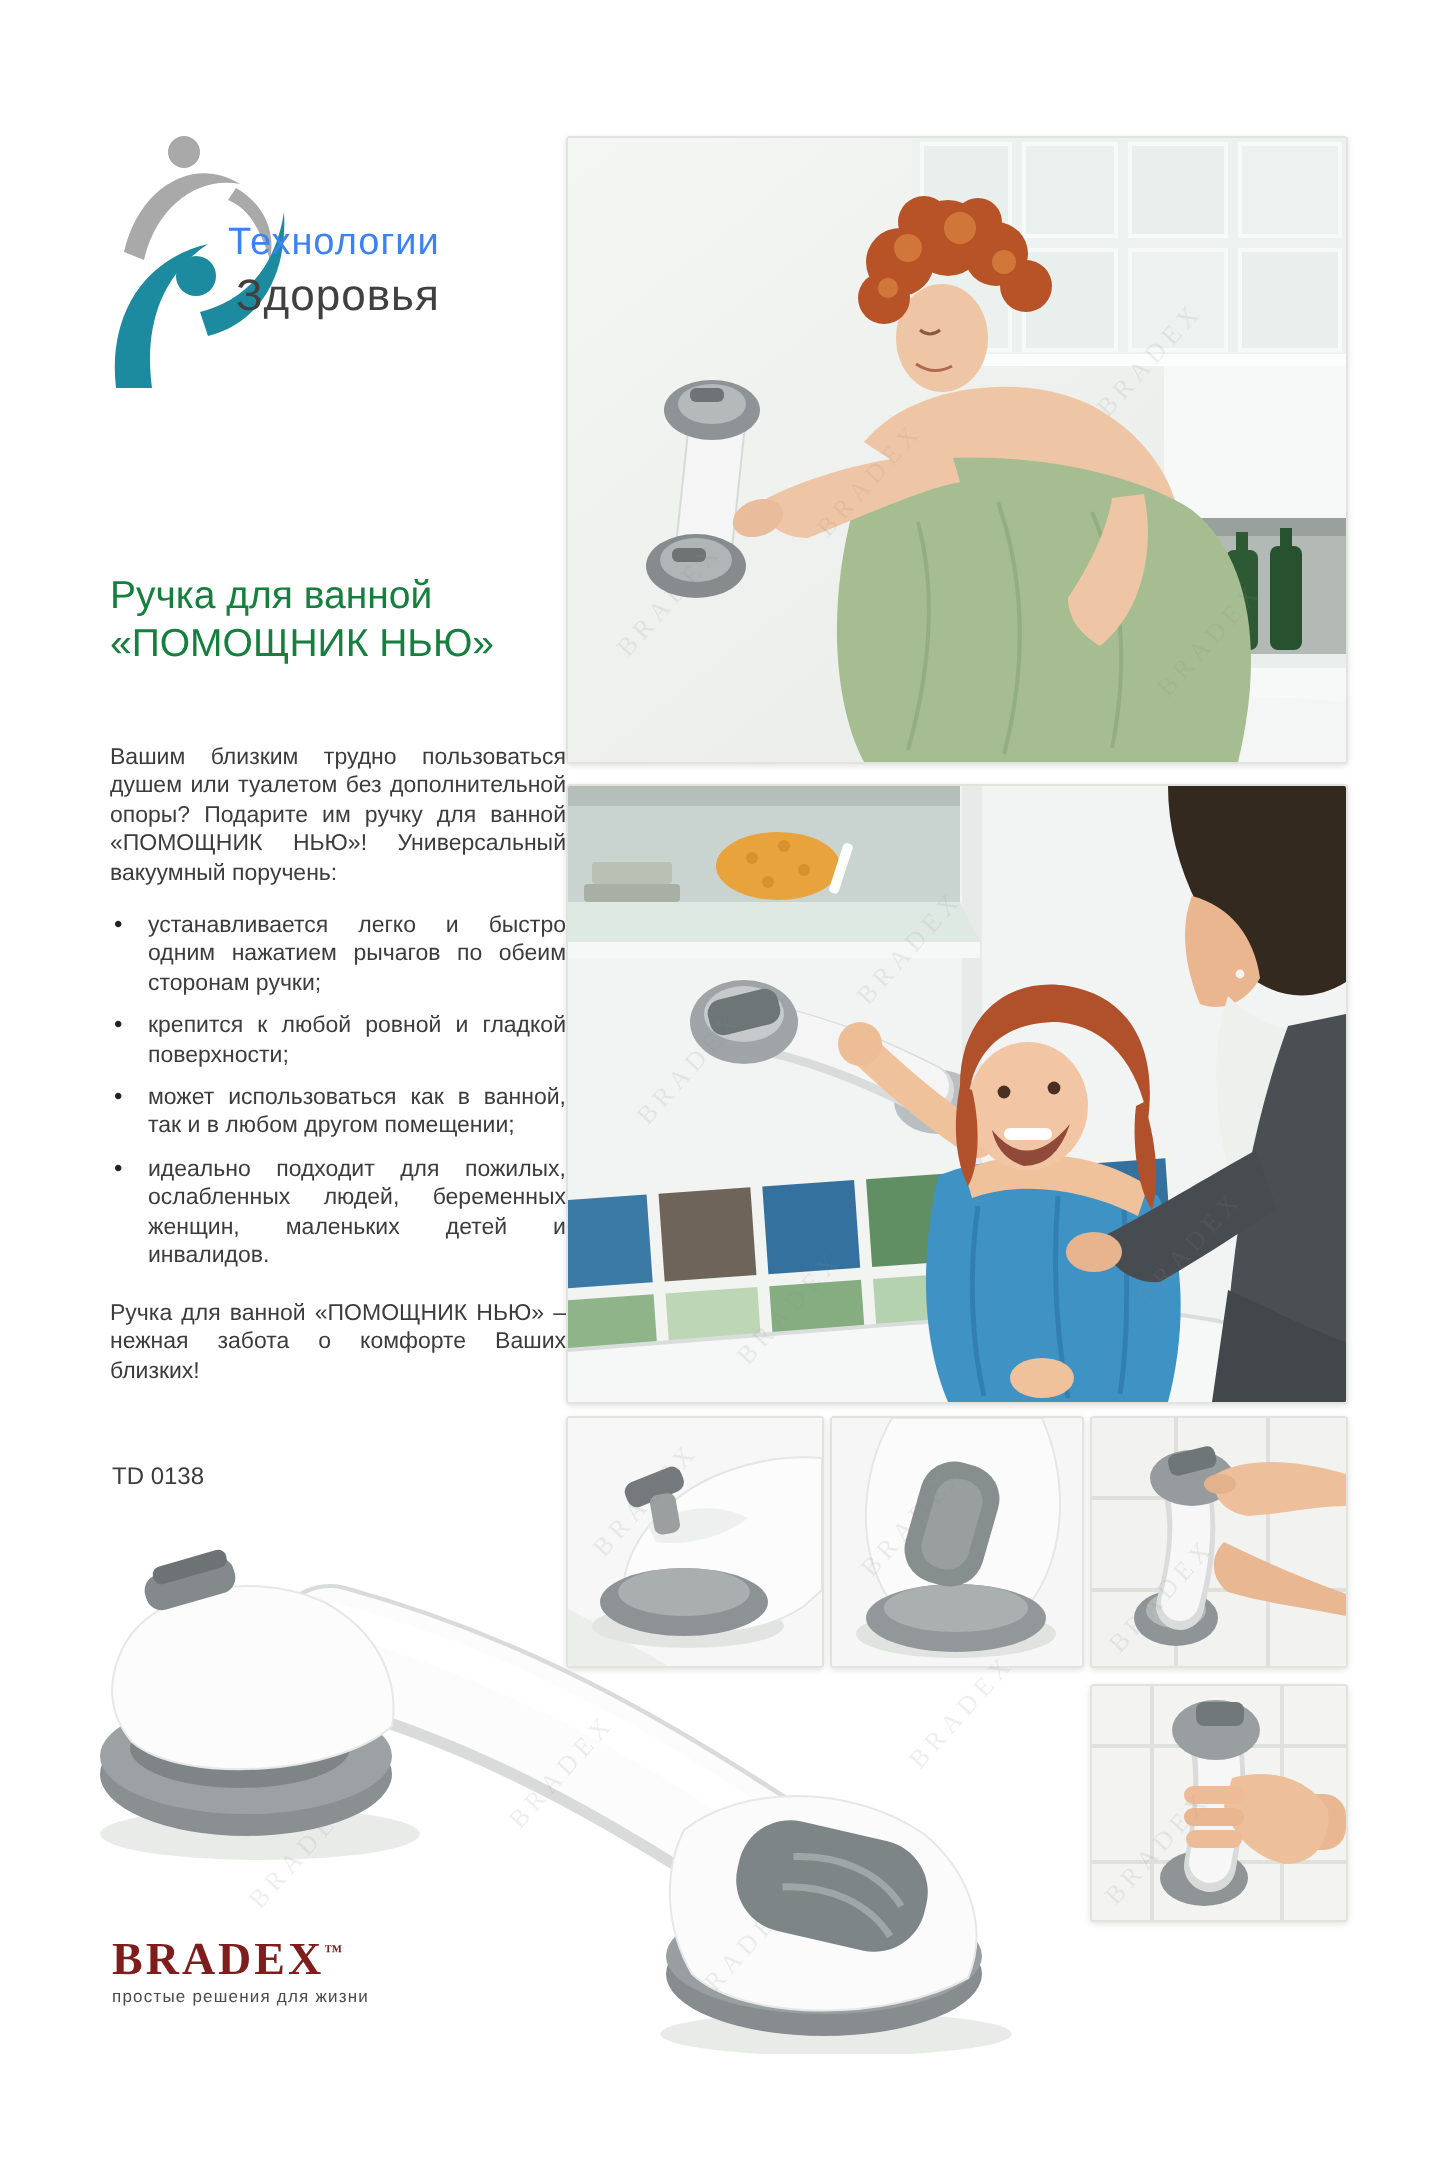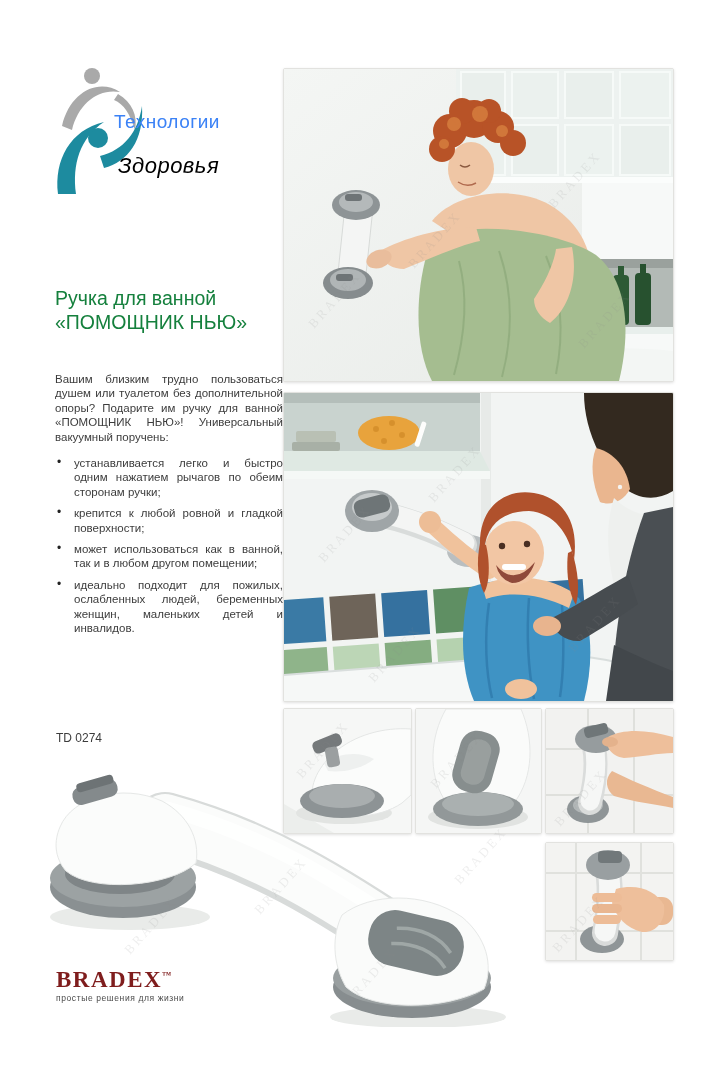--- a/index.html
+++ b/index.html
@@ -3,21 +3,21 @@
 <meta charset="utf-8">
 <style>
   html,body{margin:0;padding:0;background:#ffffff;}
   .page{position:relative;width:720px;height:1080px;background:#ffffff;overflow:hidden;
         font-family:"Liberation Sans","DejaVu Sans",sans-serif;color:#3c3c3c;}
   
   .logo-block{position:absolute;left:50px;top:60px;width:230px;height:140px;}
   .logo-icon{position:absolute;left:2px;top:4px;width:92px;height:132px;}
   .logo-text{position:absolute;left:64px;top:52px;line-height:1;}
   .logo-line1{font-size:19px;color:#3b82f6;letter-spacing:0.5px;}
-  .logo-line2{font-size:22px;color:#000000;letter-spacing:0.5px;margin-top:24px;margin-left:4px;font-style:italic;}
+  .logo-line2{font-size:22px;color:#404040;letter-spacing:0.5px;margin-top:6px;margin-left:4px;}
   
   .article-title{position:absolute;left:55px;top:286px;width:232px;margin:0;
         font-size:19.5px;line-height:24px;font-weight:normal;color:#15803d;}
   .intro{position:absolute;left:55px;top:372px;width:228px;margin:0;
         font-size:11.5px;line-height:14.4px;text-align:justify;color:#3c3c3c;}
   .bullets{position:absolute;left:55px;top:456px;width:228px;margin:0;padding:0;list-style:none;}
   .bullets li{position:relative;padding-left:19px;margin-bottom:7px;
         font-size:11.5px;line-height:14.4px;text-align:justify;}
   .bullets .dot{position:absolute;left:2px;top:-1px;font-size:12px;color:#222;}
   .outro{position:absolute;left:55px;top:650px;width:228px;margin:0;
@@ -66,22 +66,23 @@
 
   <p class="intro">Вашим близким трудно пользоваться душем или туалетом без дополнительной опоры? Подарите им ручку для ванной «ПОМОЩНИК НЬЮ»! Универсальный вакуумный поручень:</p>
 
   <ul class="bullets">
     <li><span class="dot">•</span><span>устанавливается легко и быстро одним нажатием рычагов по обеим сторонам ручки;</span></li>
     <li><span class="dot">•</span><span>крепится к любой ровной и гладкой поверхности;</span></li>
     <li><span class="dot">•</span><span>может использоваться как в ванной, так и в любом другом помещении;</span></li>
     <li><span class="dot">•</span><span>идеально подходит для пожилых, ослабленных людей, беременных женщин, маленьких детей и инвалидов.</span></li>
   </ul>
 
-
-  <div class="product-code">TD 0274</div>
+  <p class="outro">Ручка для ванной «ПОМОЩНИК НЬЮ» – нежная забота о комфорте Ваших близких!</p>
+
+  <div class="product-code">TD 0138</div>
 
   <figure class="photo" id="photo1">
     <svg viewBox="0 0 389 312" width="389" height="312">
       <defs>
         <linearGradient id="wall1" x1="0" y1="0" x2="1" y2="1">
           <stop offset="0" stop-color="#f4f6f4"></stop>
             <stop offset="1" stop-color="#e8ebe8"></stop>
         </linearGradient>
       </defs>
       <rect width="389" height="312" fill="url(#wall1)"></rect>

